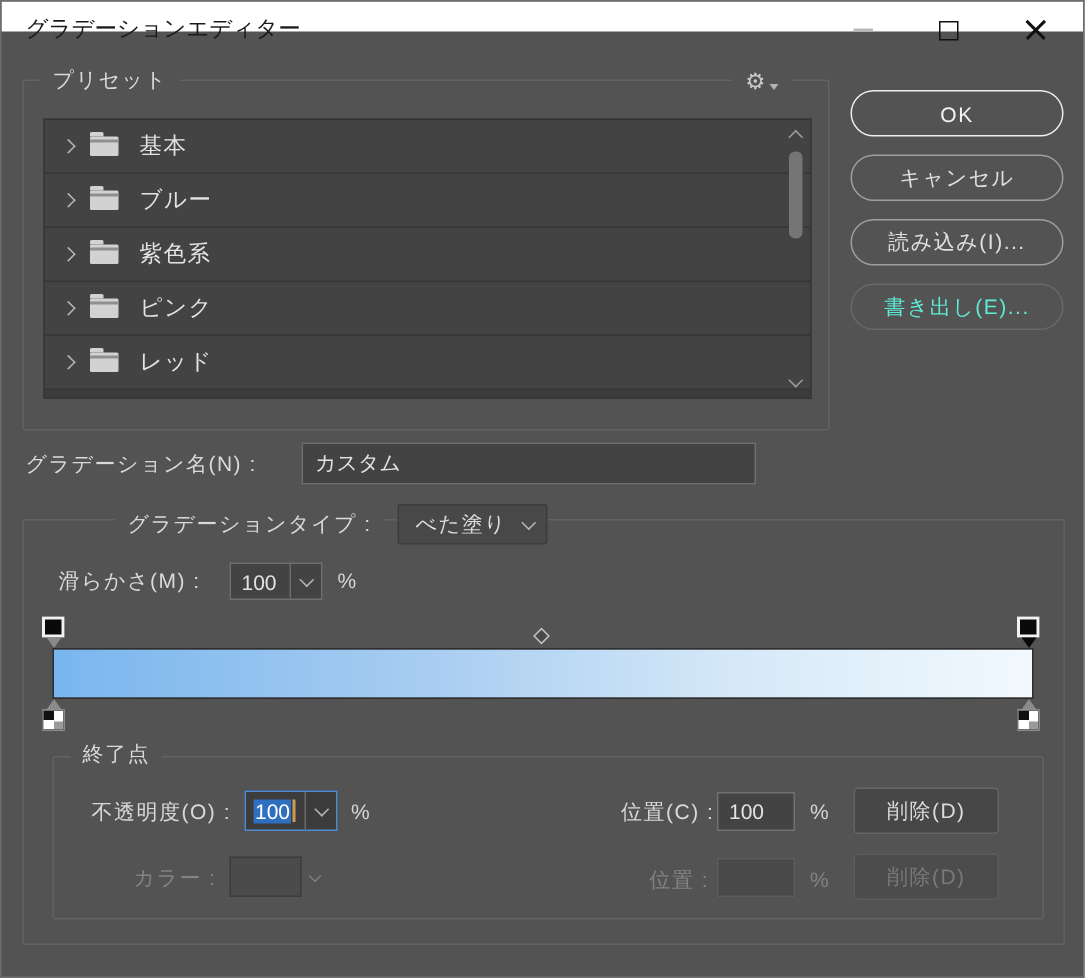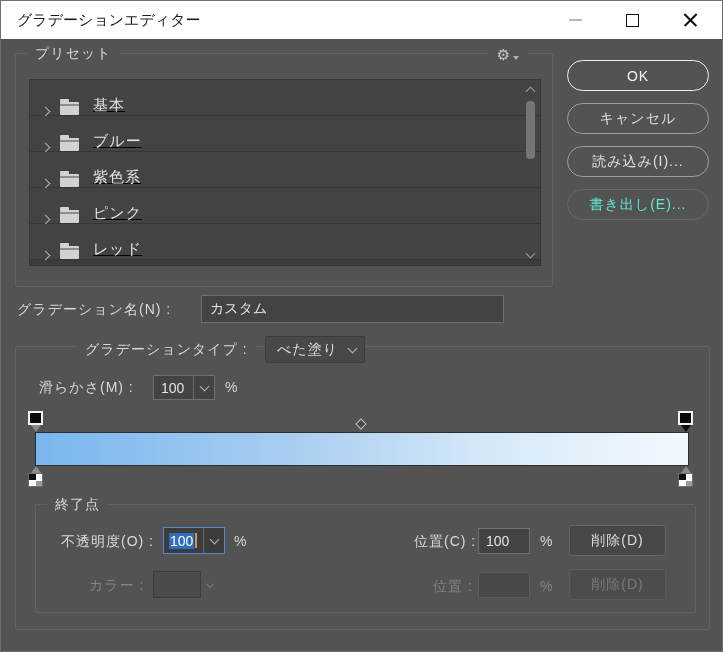--- a/index.html
+++ b/index.html
@@ -3,21 +3,21 @@
 <meta charset="utf-8">
 <style>
   * { margin:0; padding:0; box-sizing:border-box; }
   html,body { width:723px; height:652px; }
   body { font-family:"Liberation Sans","DejaVu Sans",sans-serif; }
 
   .window { position:relative; width:723px; height:652px; background:#535353;
             border:1px solid #6e6e6e; overflow:hidden; }
 
   
-  .titlebar { position:absolute; left:0; top:0; width:100%; height:38px; background:#ffffff; }
+  .titlebar { position:absolute; left:0; top:0; width:100%; height:20px; background:#ffffff; }
   .title-text { position:absolute; left:16px; top:0; line-height:38px; font-size:15px; color:#191919; }
   .win-btn { position:absolute; top:0; width:46px; height:38px; display:flex; align-items:center; justify-content:center; }
   .btn-min  { left:551px; } .btn-max { left:608px; } .btn-close { left:666px; }
   .min-glyph { width:13px; height:2px; background:#b9b9b9; }
   .max-glyph { width:13px; height:13px; border:1.5px solid #111; }
   .close-glyph { position:relative; width:15px; height:15px; }
   .close-glyph::before,.close-glyph::after { content:""; position:absolute; left:-1px; top:6.5px; width:17px; height:1.6px; background:#111; }
   .close-glyph::before { transform:rotate(45deg); } .close-glyph::after { transform:rotate(-45deg); }
 
   
@@ -26,21 +26,21 @@
 
   
   .presets-group { left:14px; top:52px; width:538px; height:234px; }
   .presets-legend { left:26px; top:43px; }
   .gear-wrap { position:absolute; left:487px; top:44px; width:40px; height:20px; background:#535353;
                display:flex; align-items:center; justify-content:center; gap:3px; }
   .gear { font-size:15px; color:#c9c9c9; line-height:16px; }
   .tri-down-sm { width:0; height:0; border-left:3.5px solid transparent; border-right:3.5px solid transparent; border-top:4px solid #b3b3b3; margin-top:5px; }
 
   .preset-list { position:absolute; left:28px; top:78px; width:512px; height:187px; background:#3c3c3c; border:1px solid #353535; }
-  .preset-row { position:relative; height:36px; background:#434343; border-bottom:1px solid #363636; display:flex; align-items:flex-end;text-decoration:underline; }
+  .preset-row { position:relative; height:36px; background:#434343; border-bottom:1px solid #363636; display:flex; align-items:center; }
   .row-chevron { width:7px; height:7px; border-top:1.6px solid #b5b5b5; border-right:1.6px solid #b5b5b5;
                  transform:rotate(45deg); margin-left:12px; flex:none; }
   .folder { position:relative; width:19px; height:13px; background:#d2d2d2; border-radius:1px; margin-left:11px; flex:none; }
   .folder::before { content:""; position:absolute; left:0; top:-3px; width:9px; height:3px; background:#d2d2d2; border-radius:1px 1px 0 0; }
   .folder::after { content:""; position:absolute; left:0; top:2px; width:19px; height:1.5px; background:#8f8f8f; }
   .row-label { margin-left:14px; font-size:15px; color:#e3e3e3; letter-spacing:1px; }
 
   .scrollbar { position:absolute; right:1px; top:1px; width:16px; height:183px; }
   .sb-chevron { position:absolute; left:4px; width:7px; height:7px; border-top:1.6px solid #9d9d9d; border-right:1.6px solid #9d9d9d; }
   .sb-up { top:7px; transform:rotate(-45deg); }
@@ -94,21 +94,21 @@
   .stop-bottom { position:absolute; top:465px; width:17px; display:flex; flex-direction:column; align-items:center; }
   .stop-tri-up { width:0; height:0; border-left:5px solid transparent; border-right:5px solid transparent; border-bottom:7px solid #8a8a8a; }
   .color-sq { position:relative; width:15px; height:14px; background:#ffffff; border:1px solid #6e6e6e; }
   .color-sq::before { content:""; position:absolute; left:0; top:0; width:7px; height:6px; background:#111111; }
   .color-sq::after { content:""; position:absolute; right:0; bottom:0; width:6px; height:5px; background:#9a9a9a; }
   .midpoint { position:absolute; left:356px; top:419px; width:8px; height:8px; background:#4a4a4a;
               border:1.4px solid #c4c4c4; transform:rotate(45deg); }
 
   
   .end-group { left:34px; top:503px; width:661px; height:109px; }
-  .end-legend { left:46px; top:494px; }
+  .end-legend { left:46px; top:494px;font-family:Liberation Serif, serif; }
   .lbl { position:absolute; font-size:14px; color:#d9d9d9; letter-spacing:1px; }
   .lbl.disabled, .pct.disabled { color:#838383; }
 
   .opacity-label { left:60px; top:527px; height:26px; line-height:26px; }
   .opacity-combo { left:162px; top:526px; height:27px; border:1px solid #4f8ad2; background:#3c3c3c; }
   .opacity-combo .cell-val { padding-left:5px; }
   .sel-text { background:#2f6fc0; color:#ffffff; padding:0 1px; font-size:14px; }
   .caret { display:inline-block; width:2px; height:15px; background:#cf9a52; vertical-align:middle; margin-left:1px; }
   .opacity-pct { left:233px; top:527px; line-height:26px; }
 

